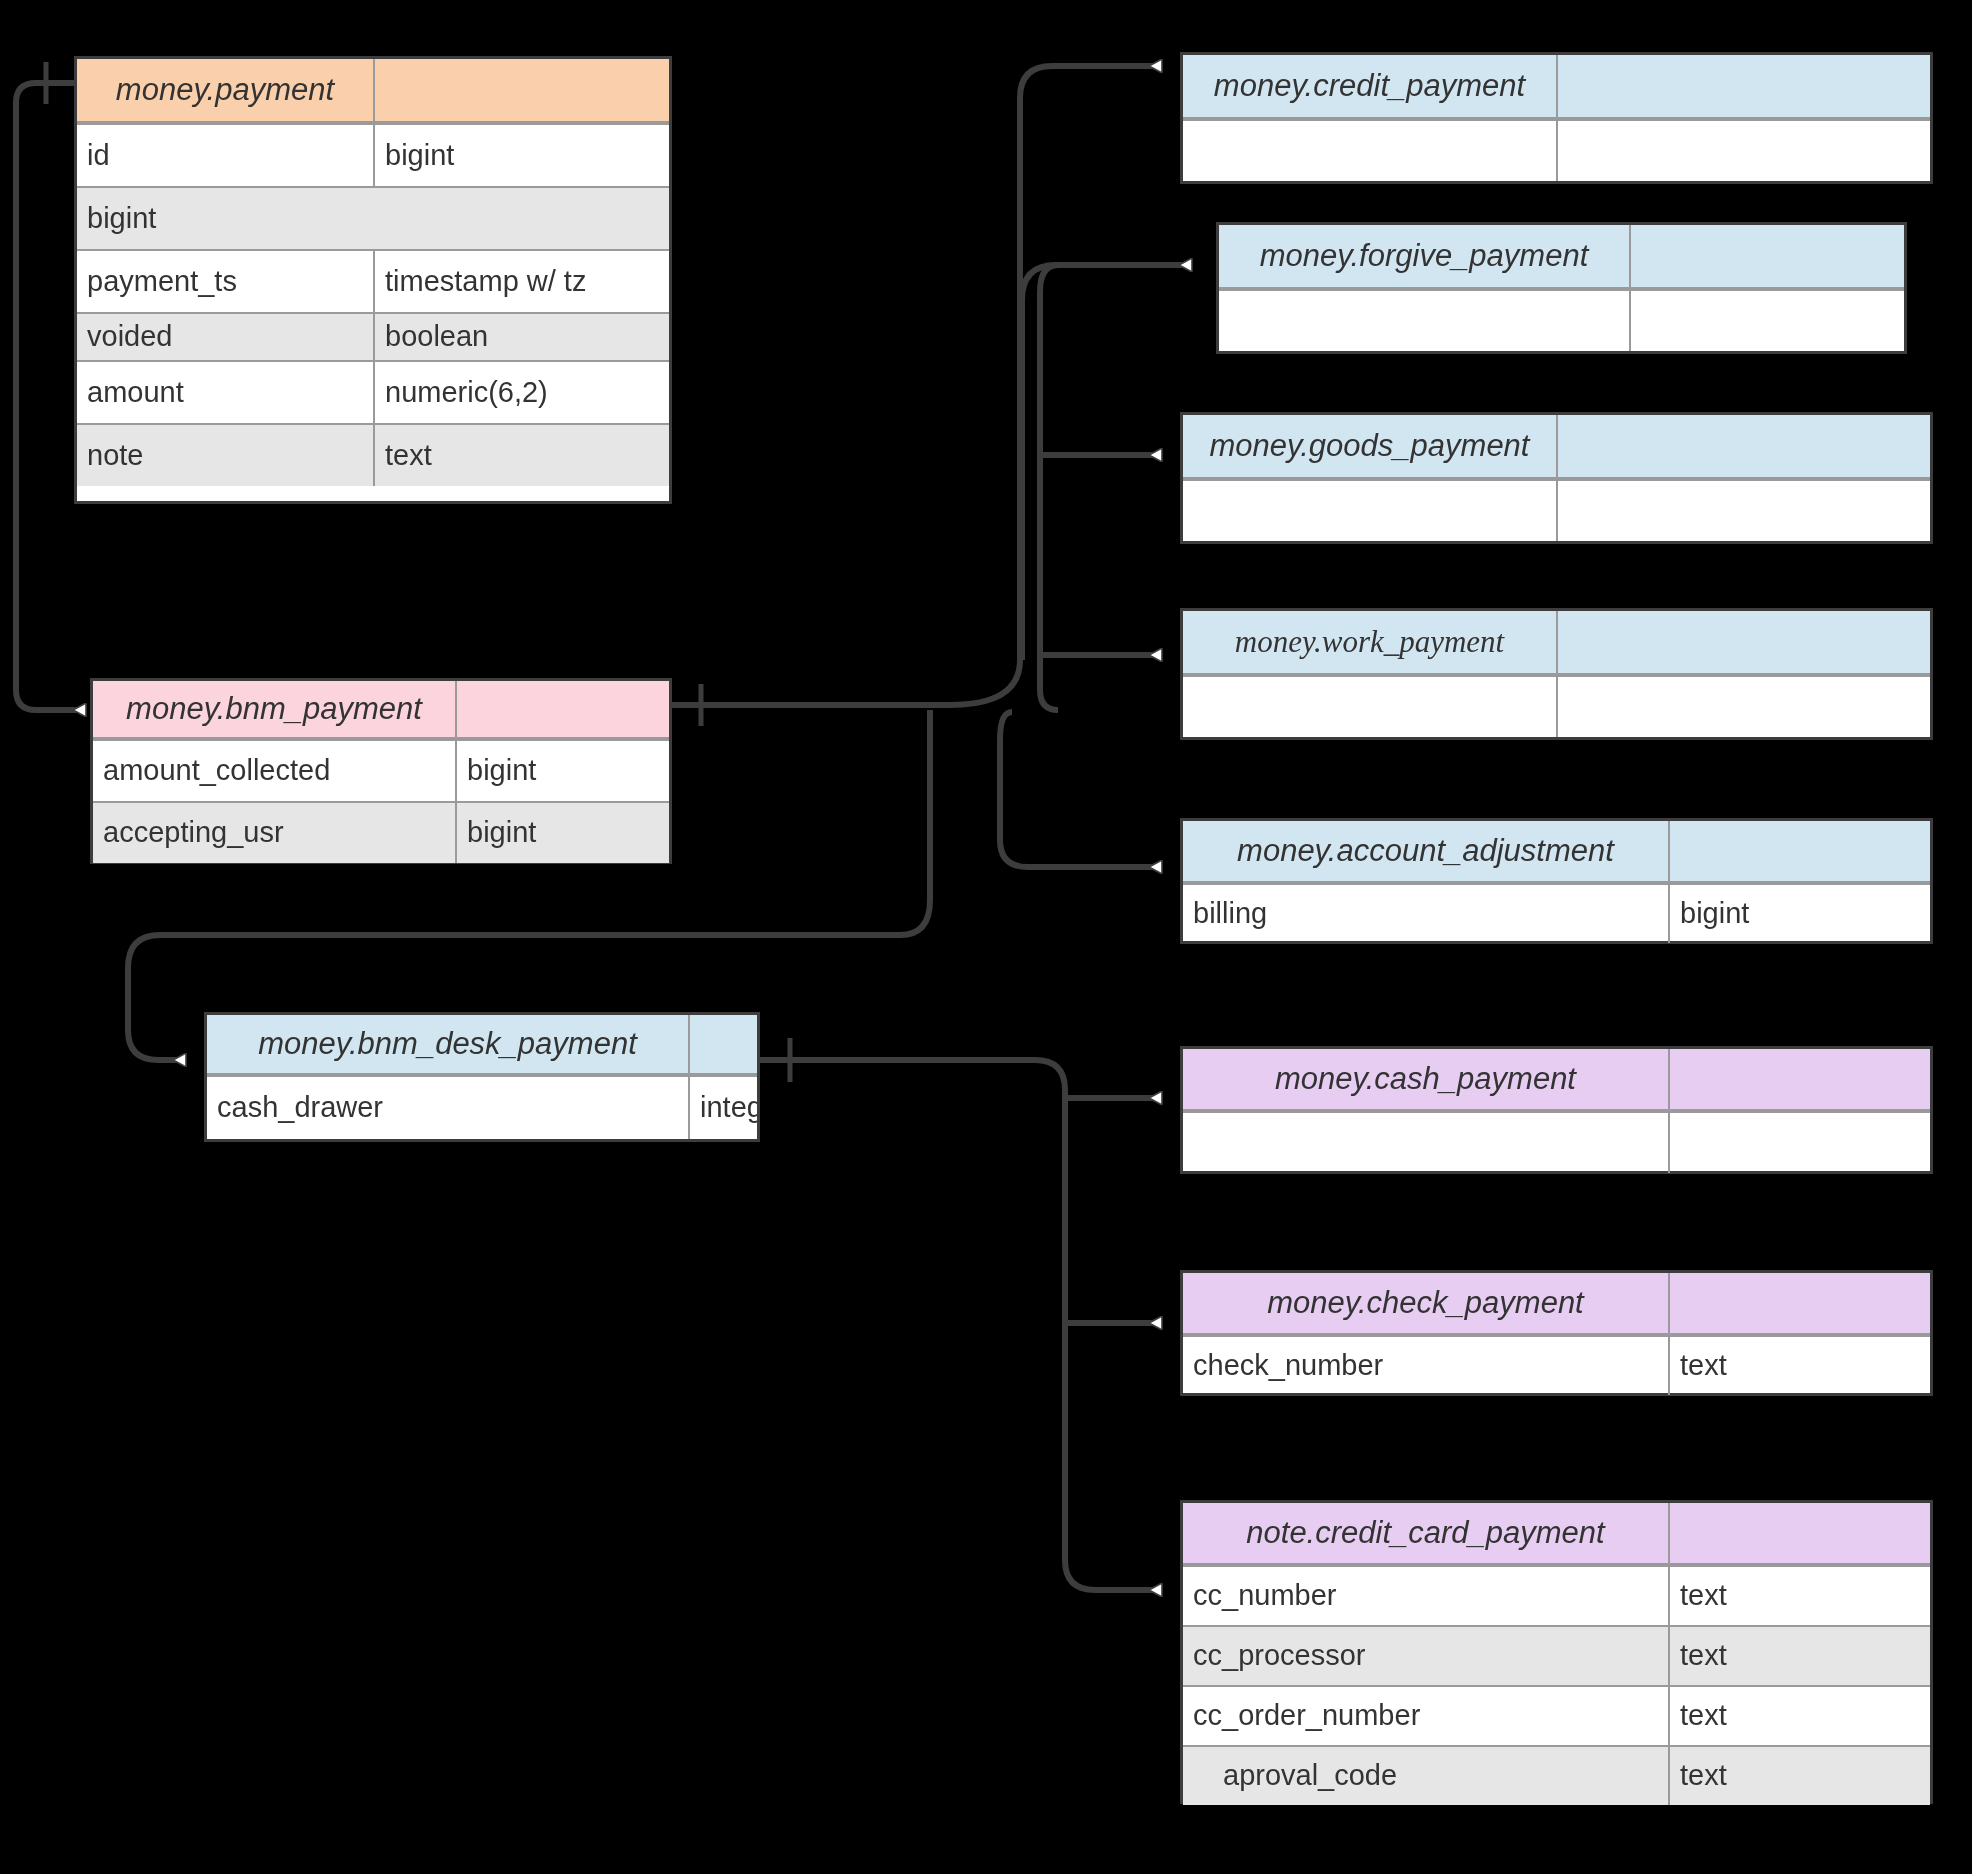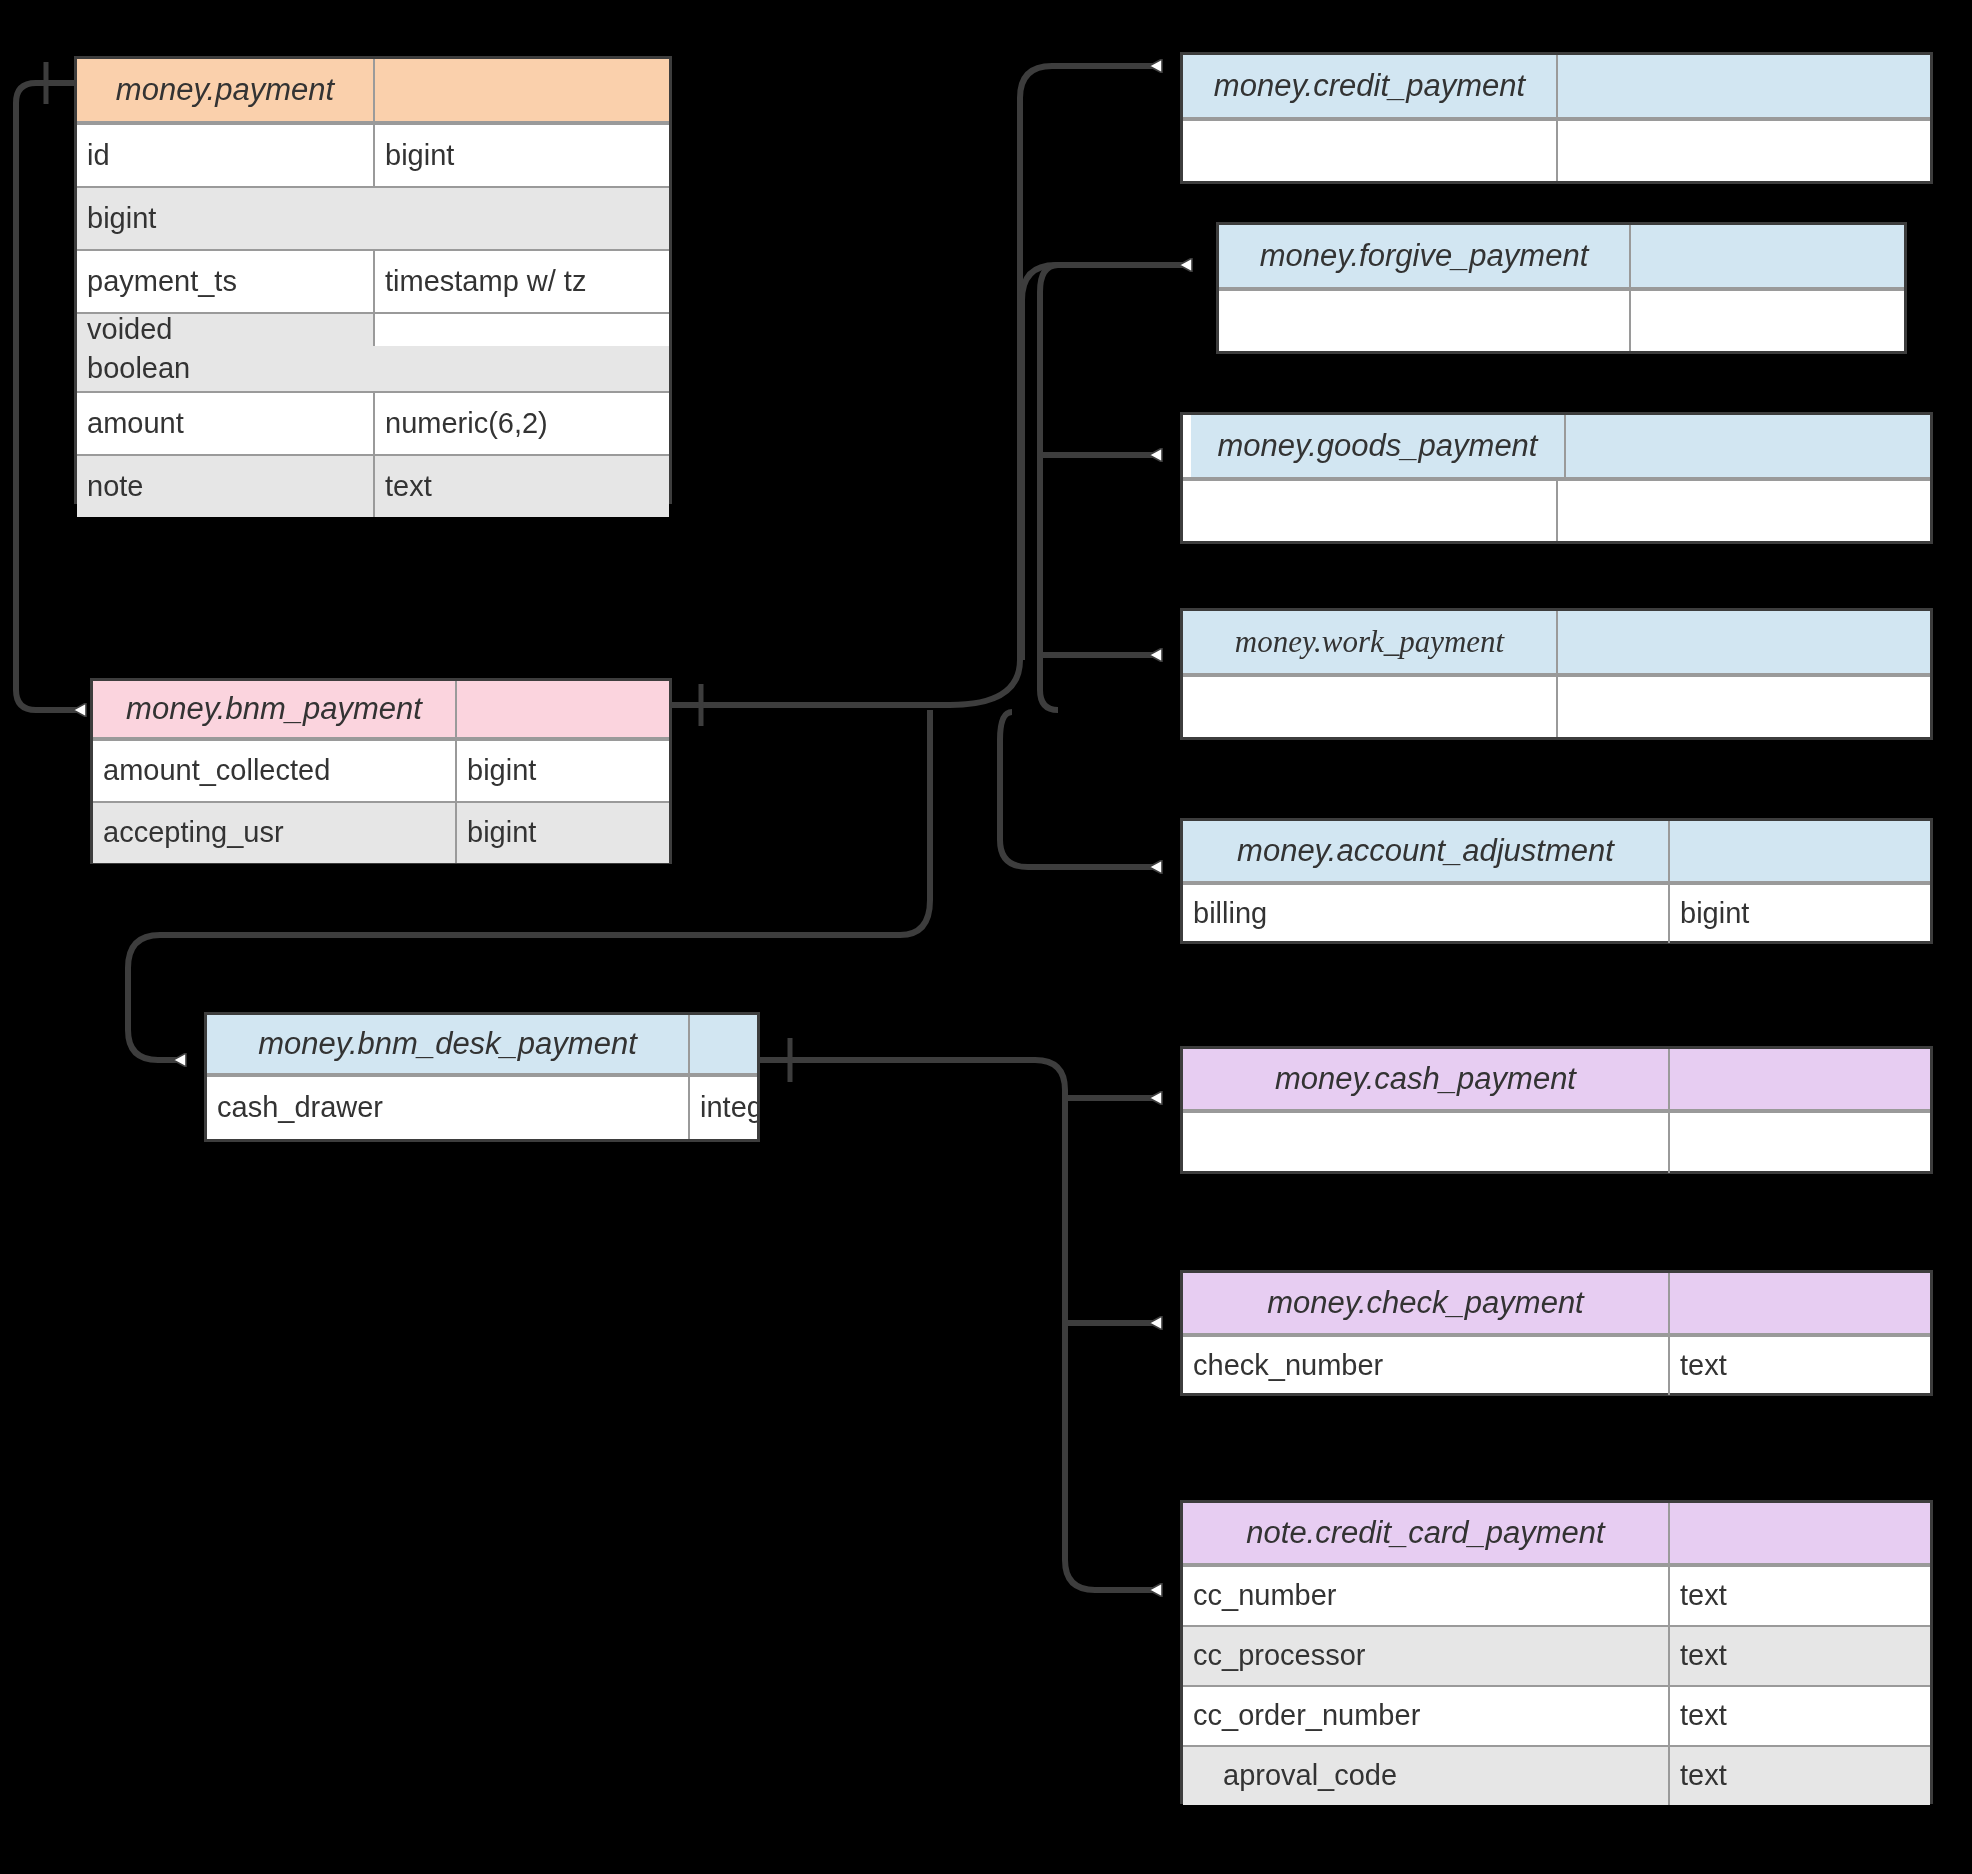--- a/index.html
+++ b/index.html
@@ -71,21 +71,21 @@
       <div class="c1" style="width:298px;">id</div>
       <div style="flex:1;">bigint</div>
     </div>
     <div class="row bodyrow alt" style="height:63px;">
       <div style="flex:1;">bigint</div>
     </div>
     <div class="row bodyrow" style="height:63px;">
       <div class="c1" style="width:298px;">payment_ts</div>
       <div style="flex:1;">timestamp w/ tz</div>
     </div>
-    <div class="row bodyrow alt" style="height:79px;flex-direction:column;">
+    <div class="row bodyrow alt" style="height:48px;">
       <div class="c1" style="width:298px;">voided</div>
       <div style="flex:1;">boolean</div>
     </div>
     <div class="row bodyrow" style="height:63px;">
       <div class="c1" style="width:298px;">amount</div>
       <div style="flex:1;">numeric(6,2)</div>
     </div>
     <div class="row bodyrow alt" style="height:63px;">
       <div class="c1" style="width:298px;">note</div>
       <div style="flex:1;">text</div>
@@ -134,21 +134,21 @@
       <div class="c1" style="width:412px;">money.forgive_payment</div>
       <div style="flex:1;"></div>
     </div>
     <div class="row bodyrow" style="height:62px;">
       <div class="c1" style="width:412px;"></div>
       <div style="flex:1;"></div>
     </div>
   </div>
 
   <div class="tbl" style="left:1180px;top:412px;width:753px;height:132px;">
-    <div class="row hdr blue" style="height:64px;padding-left:8px;">
+    <div class="row hdr blue" style="height:64px;">
       <div class="c1" style="width:375px;">money.goods_payment</div>
       <div style="flex:1;"></div>
     </div>
     <div class="row bodyrow" style="height:62px;">
       <div class="c1" style="width:375px;"></div>
       <div style="flex:1;"></div>
     </div>
   </div>
 
   <div class="tbl" style="left:1180px;top:608px;width:753px;height:132px;font-family:Liberation Serif, serif;">

